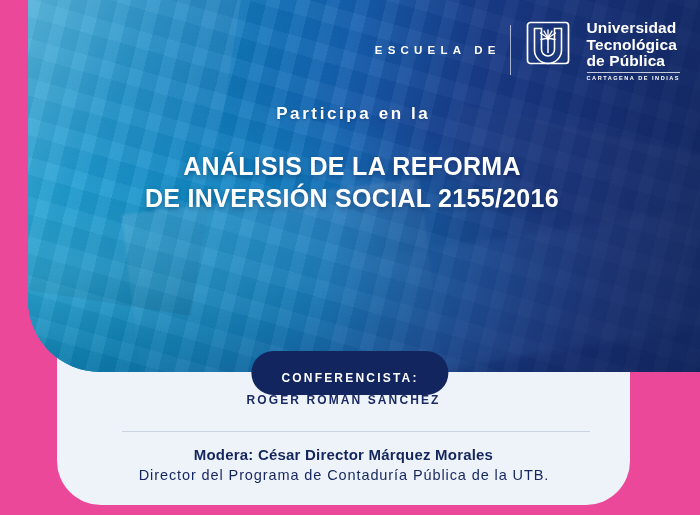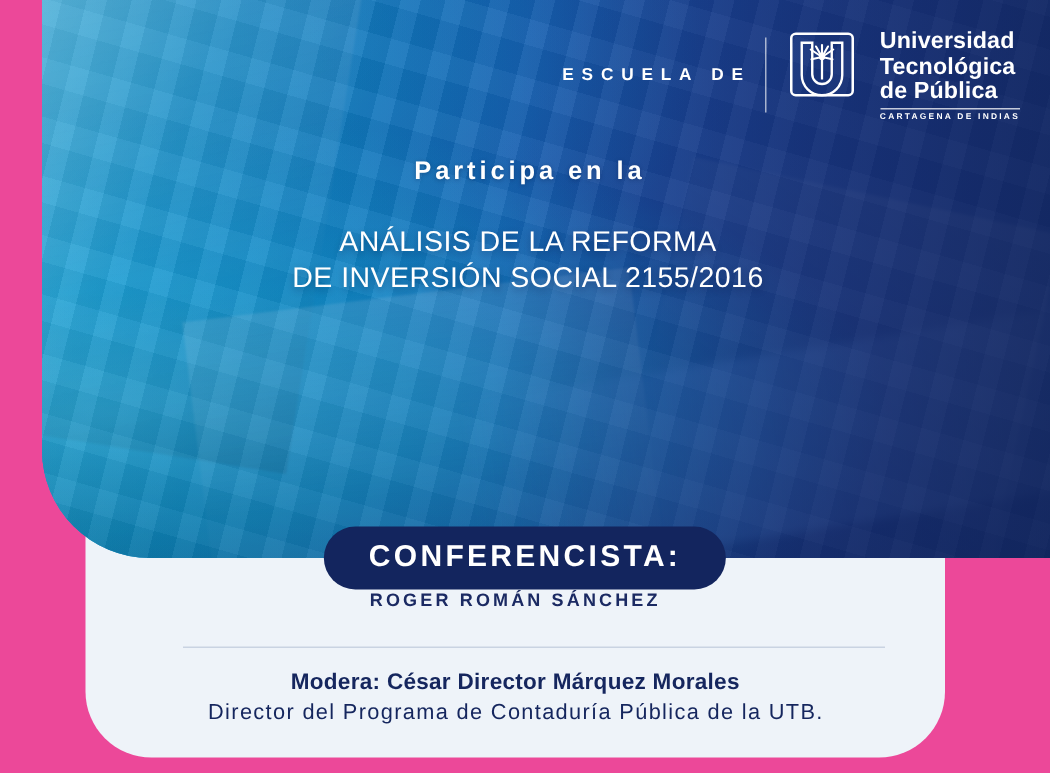--- a/index.html
+++ b/index.html
@@ -192,39 +192,39 @@
     bottom: 0;
     width: 22px;
     height: 46px;
     border-bottom: 3px solid #ffffff;
   }
   .bracket.left  { left: 0;  border-left: 3px solid #ffffff; }
   .bracket.right { right: 0; border-right: 3px solid #ffffff; }
 
   .headline {
     margin-top: 26px;
-    font-size: 19px;
-    font-weight: normal;
+    font-size: 25px;
+    font-weight: bold;
     letter-spacing: 0.3px;
     line-height: 1.28;
     text-shadow: 0 2px 5px rgba(0,20,60,0.35);
   }
 
   
   .pill {
     position: absolute;
     left: 50%;
     transform: translateX(-50%);
     top: 351px;
     z-index: 5;
     background: #13255e;
     color: #ffffff;
     border-radius: 999px;
-    padding: 9px 30px 10px 30px;
-    font-size: 20px;
+    padding: 20px 30px 10px 30px;
+    font-size: 12px;
     font-weight: bold;
     letter-spacing: 2.2px;
     white-space: nowrap;
   }
 
   
   .speaker {
     position: absolute;
     left: 57px;
     width: 573px;

